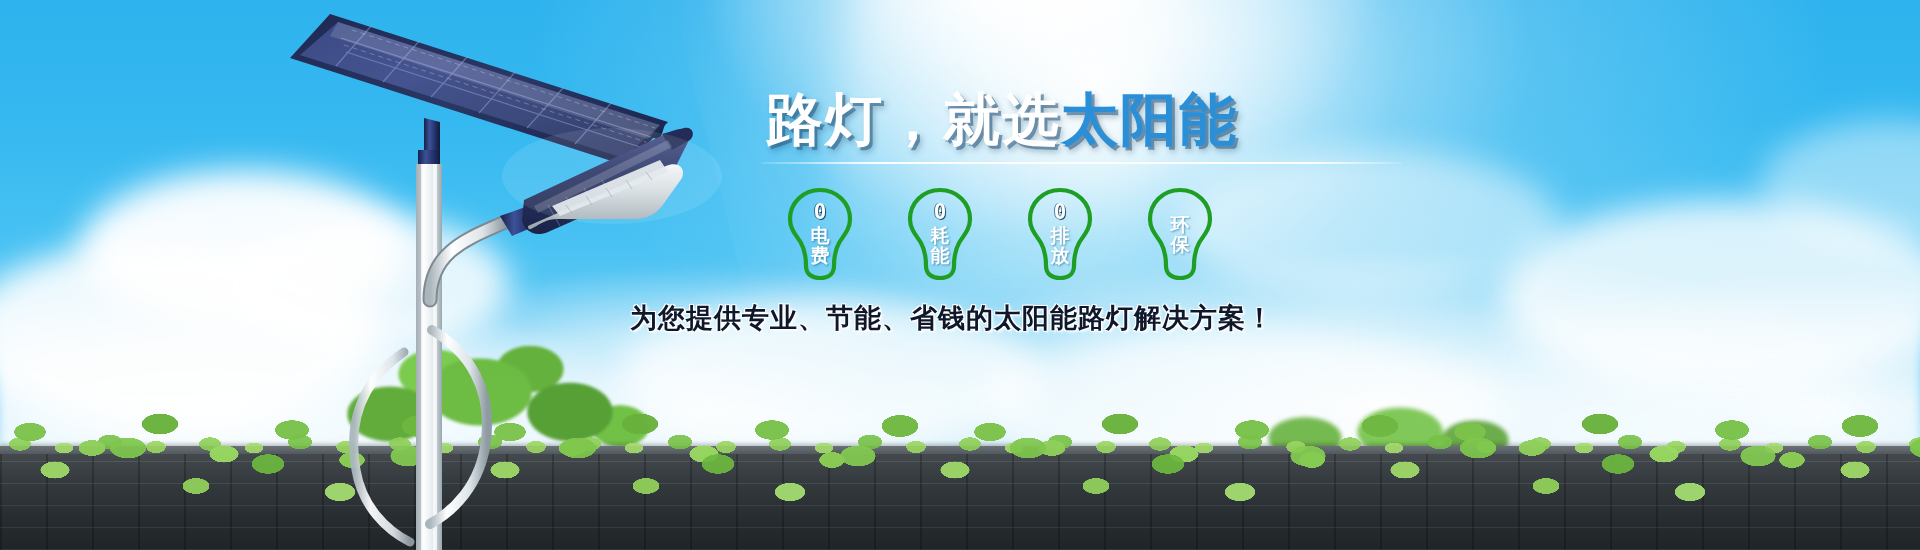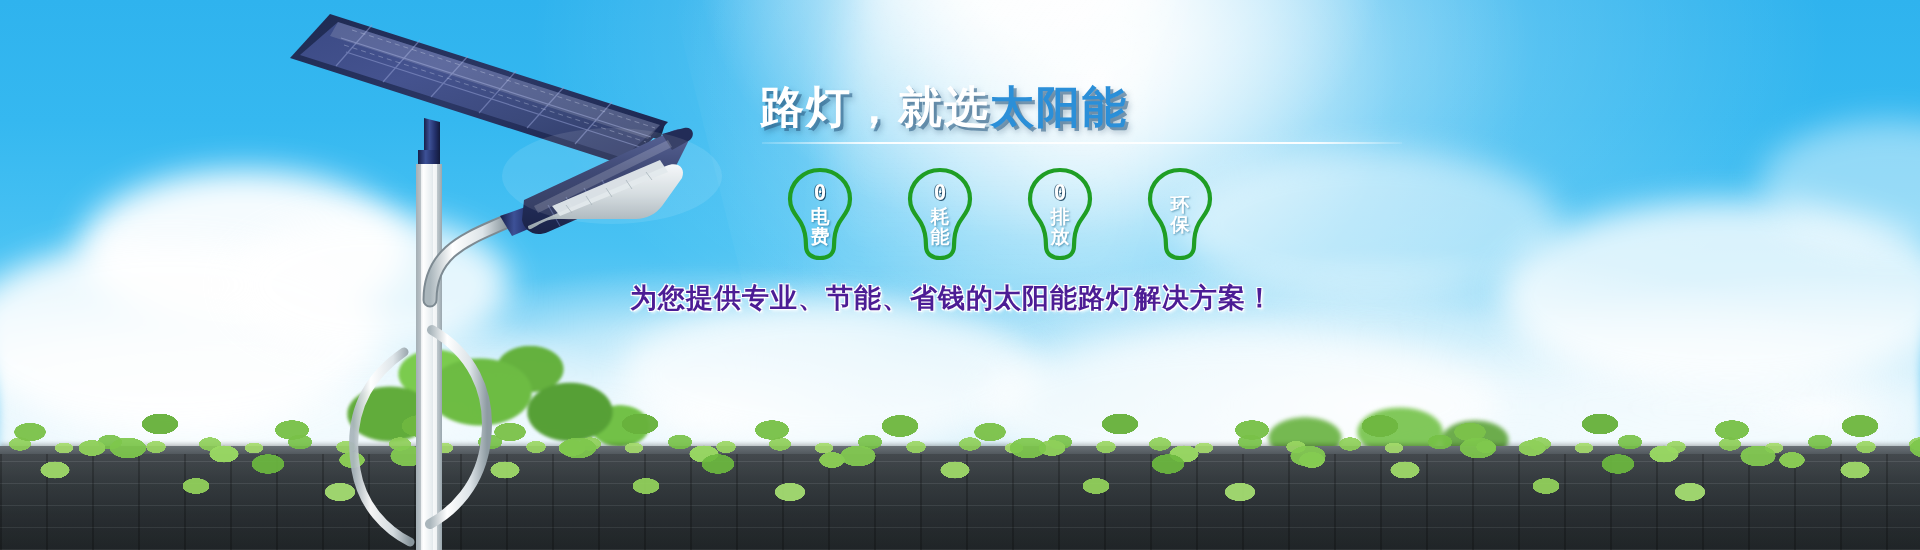--- a/index.html
+++ b/index.html
@@ -140,26 +140,26 @@
   .lamp{position:absolute;left:0;top:0;width:1920px;height:550px;pointer-events:none;}
 
   
   .content{
     position:absolute;
     left:760px; top:84px;
     width:680px;
   }
   .headline{
     font-family:"DejaVu Sans","Liberation Sans",sans-serif;
-    font-size:44px;
+    font-size:57px;
     font-weight:bold;
     letter-spacing:2px;
     line-height:1.05;
     white-space:nowrap;
-    margin:0;
+    margin:6px;
     text-shadow:
        3px 3px 0 rgba(40,90,130,.55),
        4px 5px 6px rgba(20,60,95,.35);
   }
   .headline .w{color:#ffffff;}
   .headline .b{color:#2b8fd8;}
   .rule{
     margin:12px 0 0 2px;
     height:2px;
     width:640px;
@@ -203,21 +203,21 @@
     line-height:1;
     margin-bottom:2px;
     text-shadow:1px 1px 0 rgba(10,50,80,.85), -1px 0 0 rgba(10,50,80,.6);
     font-family:"DejaVu Sans Mono","Liberation Mono",monospace;
   }
 
   .subtitle{
     margin:18px 0 0 -130px;
     font-size:27px;
     font-weight:bold;
-    color:#4c1d95;
+    color:#0f172a;
     white-space:nowrap;
     letter-spacing:1px;
     text-shadow:
       1px 1px 0 #ffffff,
       -1px 1px 0 #ffffff,
       1px -1px 0 #ffffff,
       -1px -1px 0 #ffffff,
       2px 2px 3px rgba(255,255,255,.85);
   }
 </style>

